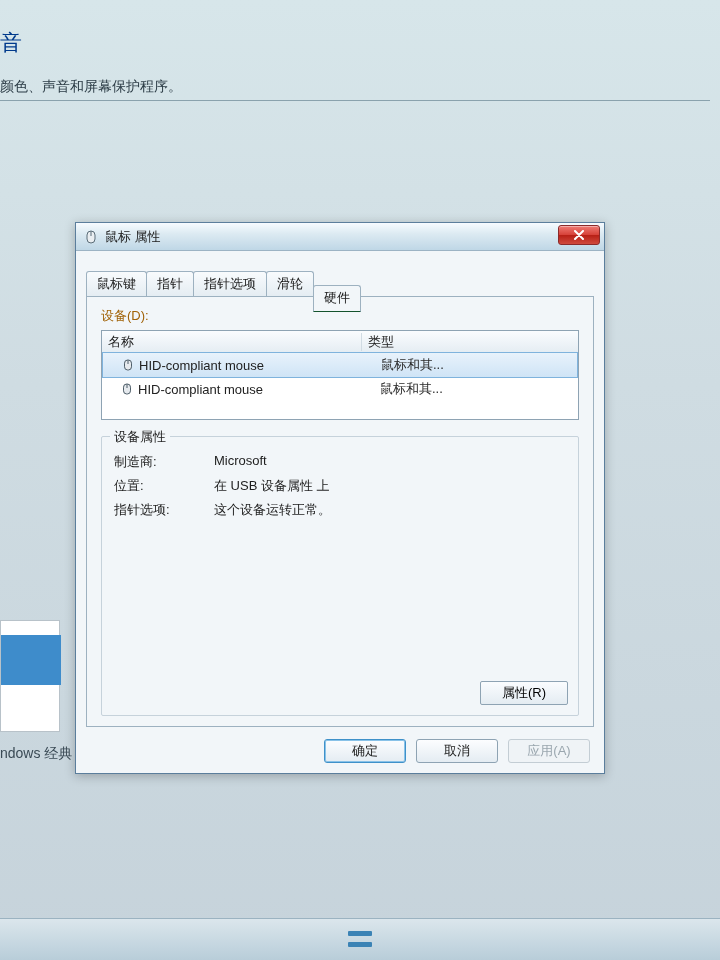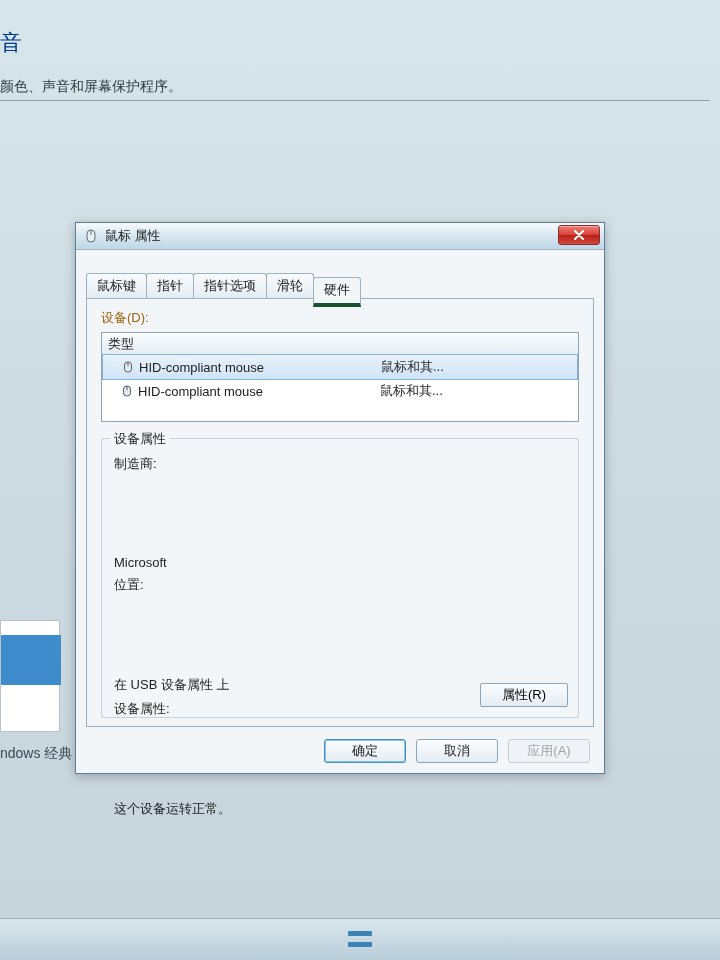--- a/index.html
+++ b/index.html
@@ -93,23 +93,23 @@
     border: 1px solid #9db1c0;
     border-bottom: none;
     border-radius: 3px 3px 0 0;
     margin-right: -1px;
     position: relative; top: 1px;
     cursor: pointer;
     color: #1b1b1b;
   }
   .tab.active {
     background: #f2f6f9;
-    border-bottom: 4px solid #14532d;
+    border-bottom: 1px solid #14532d;
     z-index: 2;
-    top: 9px;
+    top: 16px;
   }
   .tabpanel {
     margin: 0 10px 6px 10px;
     border: 1px solid #9db1c0;
     background: #f2f6f9;
     flex: 1 1 auto;
     padding: 10px 14px 8px 14px;
     position: relative;
   }
 
@@ -163,21 +163,21 @@
     height: 280px;
   }
   .propgroup .legend {
     position: absolute; top: -9px; left: 8px;
     background: #f2f6f9;
     padding: 0 4px;
     font-size: 13px; color: #1d1d1d;
   }
   .proprow {
     display: flex; gap: 14px; margin: 6px 0;
-    font-size: 13px; color: #1d1d1d; flex-direction: column;
+    font-size: 13px; color: #1d1d1d;
   }
   .proprow .k { flex: 0 0 86px; }
   .proprow .v { flex: 1 1 auto; }
 
   .prop-btn {
     position: absolute; right: 10px; bottom: 10px;
     min-width: 88px; height: 24px;
     background: linear-gradient(180deg,#fafcfe,#e4ecf2);
     border: 1px solid #8ea3b3;
     border-radius: 2px;
@@ -262,20 +262,21 @@
     <div class="tab">滑轮</div>
     <div class="tab active">硬件</div>
   </div>
 
   <div class="tabpanel">
 
     <div class="sec-label">设备(D):</div>
 
     <div class="listbox">
       <div class="listhdr">
+        <div class="col col-name">名称</div>
         <div class="col col-type">类型</div>
       </div>
 
       <div class="listrow selected">
         <div class="cell cell-name">
           <span class="mouse-ico">
             <svg width="12" height="12" viewBox="0 0 12 12">
                 <rect x="2.5" y="1" width="7" height="10" rx="3.2" fill="#e6eaee" stroke="#4d5d68"></rect>
                 <line x1="6" y1="1" x2="6" y2="5" stroke="#4d5d68"></line>
               </svg>
@@ -304,21 +305,21 @@
 
       <div class="proprow">
         <div class="k">制造商:</div>
         <div class="v">Microsoft</div>
       </div>
       <div class="proprow">
         <div class="k">位置:</div>
         <div class="v">在 USB 设备属性 上</div>
       </div>
       <div class="proprow">
-        <div class="k">设备属性:</div>
+        <div class="k">指针选项:</div>
         <div class="v">这个设备运转正常。</div>
       </div>
 
       <button class="prop-btn">属性(R)</button>
     </div>
 
   </div>
 
   <div class="btnrow">
     <button class="wbtn default">确定</button>

